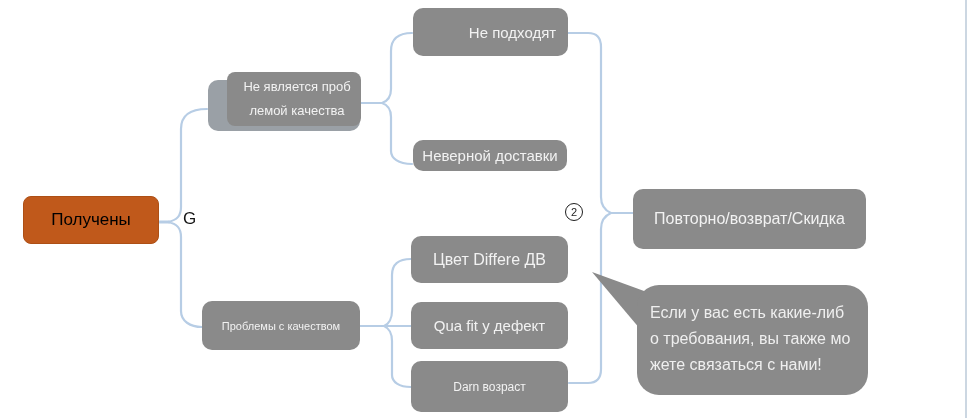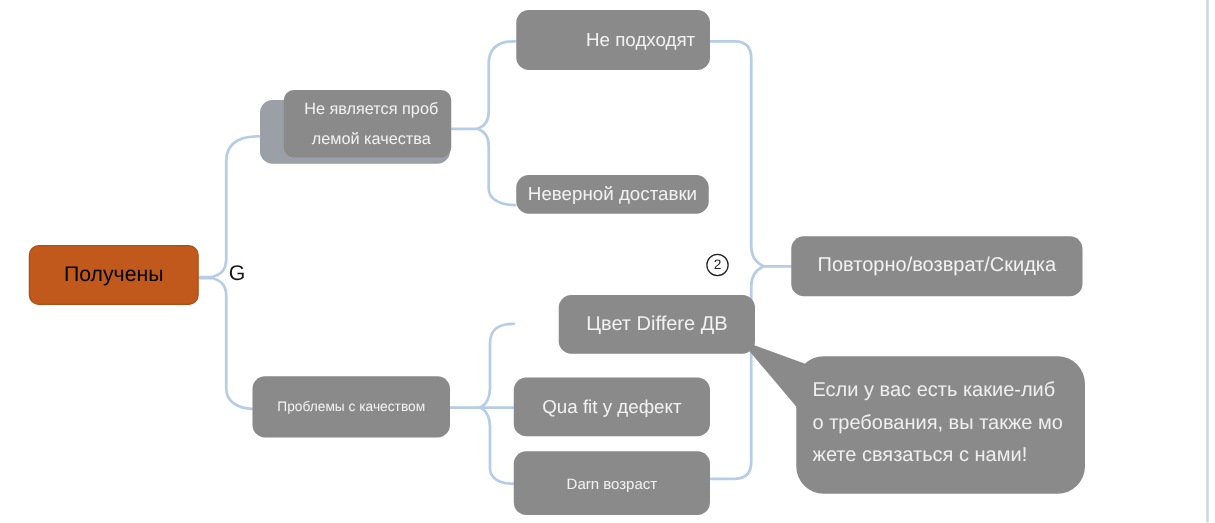--- a/index.html
+++ b/index.html
@@ -29,24 +29,24 @@
     background:#9aa0a6;border-radius:10px;
   }
   .node-notquality{
     left:227px;top:72px;width:134px;height:54px;border-radius:8px;
     font-size:13px;display:block;text-align:center;
     padding:3px 0 0 6px;line-height:24px;
   }
   .node-notfit{left:413px;top:8px;width:155px;height:48px;font-size:15px;padding-left:44px;}
   .node-wrongdelivery{left:413px;top:140px;width:154px;height:31px;font-size:15px;}
   .node-quality{left:202px;top:301px;width:158px;height:49px;font-size:11px;}
-  .node-color{left:411px;top:236px;width:157px;height:47px;font-size:16px;margin-left:36px;}
+  .node-color{left:411px;top:236px;width:157px;height:47px;font-size:16px;}
   .node-quafit{left:411px;top:302px;width:157px;height:47px;font-size:15px;}
   .node-darn{left:411px;top:361px;width:157px;height:51px;font-size:12px;}
-  .node-summary{left:633px;top:189px;width:233px;height:48px;font-size:16px;}
+  .node-summary{left:633px;top:189px;width:233px;height:60px;font-size:16px;}
   .g-label{
     position:absolute;z-index:3;left:183px;top:209px;
     font-size:17px;color:#151515;
   }
   .badge{
     position:absolute;z-index:3;left:565px;top:203px;
     width:16px;height:16px;border:1.5px solid #1f1f1f;border-radius:50%;
     color:#1f1f1f;font-size:11px;line-height:16px;text-align:center;
   }
   .callout{

